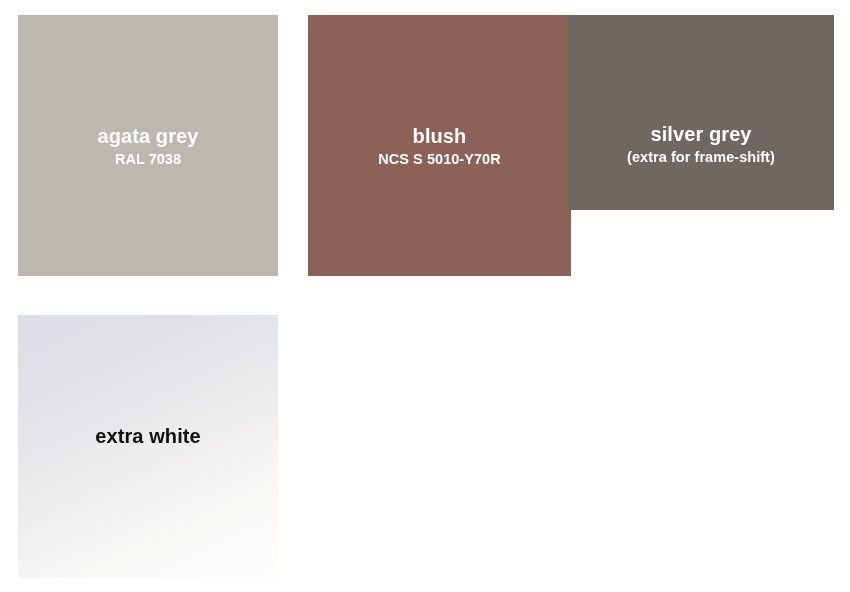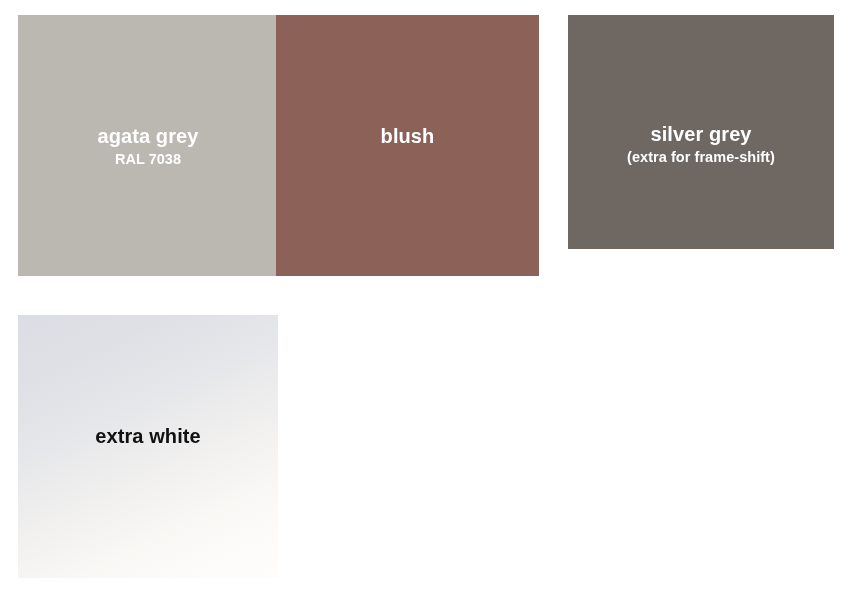--- a/index.html
+++ b/index.html
@@ -60,27 +60,27 @@
   }
 
   
   #swatch-0 {
     left: 18px;  top: 15px;  width: 260px; height: 261px;
     background: #bab8b0;
   }
   #swatch-0 .swatch-inner { top: 110px; }
 
   #swatch-1 {
-    left: 276px; top: 15px;  width: 263px; height: 261px;
+    left: 308px; top: 15px;  width: 263px; height: 261px;
     background: #8c6258;
   }
   #swatch-1 .swatch-inner { top: 110px; }
 
   #swatch-2 {
-    left: 568px; top: 15px;  width: 266px; height: 234px;
+    left: 568px; top: 15px;  width: 266px; height: 195px;
     background: #6e6762;
   }
   #swatch-2 .swatch-inner { top: 108px; }
 
   
   #swatch-3 {
     left: 18px;  top: 315px; width: 260px; height: 263px;
     background:
       linear-gradient(155deg,
         #dcdee5 0%,
@@ -101,20 +101,21 @@
   <div class="swatch light-text" id="swatch-0">
     <div class="swatch-inner">
       <div class="swatch-name">agata grey</div>
       <div class="swatch-code">RAL 7038</div>
     </div>
   </div>
 
   <div class="swatch light-text" id="swatch-1">
     <div class="swatch-inner">
       <div class="swatch-name">blush</div>
+      <div class="swatch-code">NCS S 5010-Y70R</div>
     </div>
   </div>
 
   <div class="swatch light-text" id="swatch-2">
     <div class="swatch-inner">
       <div class="swatch-name">silver grey</div>
       <div class="swatch-code">(extra for frame-shift)</div>
     </div>
   </div>
 

